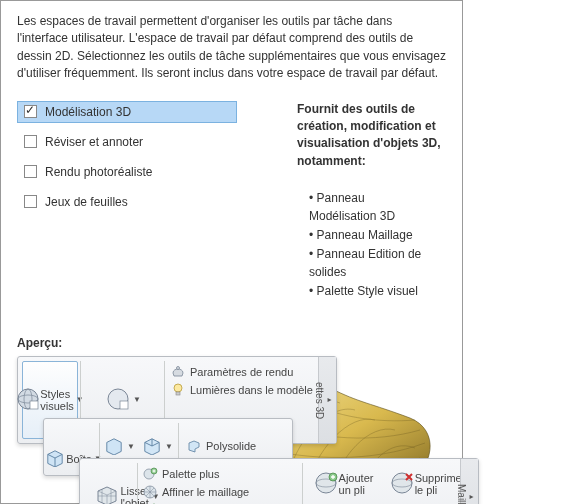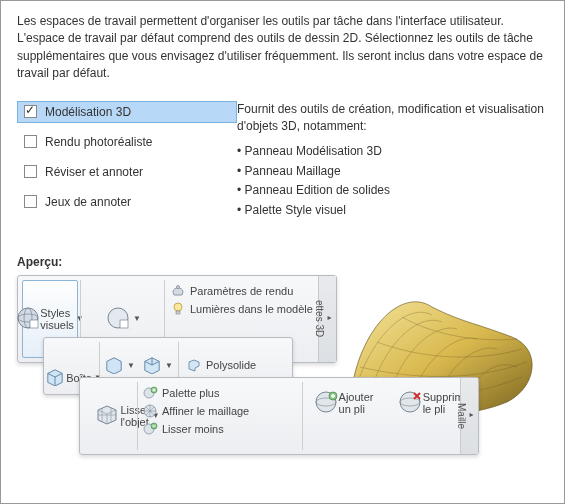--- a/index.html
+++ b/index.html
@@ -5,32 +5,33 @@
   * { box-sizing: border-box; }
   body {
     margin: 0;
     padding: 0;
     font-family: "Segoe UI", Tahoma, sans-serif;
     font-size: 12px;
     color: #333;
     background: #fff;
   }
   .container {
-    width: 565px;
+    width: 463px;
     height: 504px;
     border: 1px solid #999;
     padding: 12px 16px;
     position: relative;
   }
   .intro {
     line-height: 1.45;
     margin-bottom: 18px;
   }
   .middle {
     display: flex;
+    gap: 60px;
   }
   .options {
     width: 220px;
   }
   .option {
     display: flex;
     align-items: center;
     padding: 3px 6px;
     margin-bottom: 8px;
     border: 1px solid transparent;
@@ -55,24 +56,25 @@
     top: -3px;
     left: 0;
     font-size: 12px;
     color: #333;
   }
   .desc {
     flex: 1;
     line-height: 1.45;
   }
   .desc .lead {
-    margin-bottom: 8px;
+    margin-bottom: 20px;
+    font-weight: bold;
   }
   .desc .bullet {
-    margin: 2px 0;
+    margin: 2px 12px;
   }
   .preview-label {
     font-weight: bold;
     margin-top: 34px;
     margin-bottom: 6px;
   }
   .preview-area {
     position: relative;
     height: 190px;
   }
@@ -203,21 +205,21 @@
   .p3-left {
     position: absolute;
     left: 21px; top: 4px; width: 52px; height: 68px;
   }
   .p3-list {
     position: absolute;
     left: 60px; top: 6px; width: 150px;
   }
   .p3-right {
     position: absolute;
-    left: 230px; top: 8px; display:flex; gap:24px;
+    left: 230px; top: 8px; display:flex; gap:16px;
   }
 
   .cube {
     width: 22px; height: 18px;
   }
   .sphere-img {
     width:24px; height:24px;
   }
   .chev {
     font-size: 8px; color:#555; margin-left:2px;
@@ -241,29 +243,29 @@
   <div class="intro">Les espaces de travail permettent d'organiser les outils par tâche dans l'interface utilisateur. L'espace de travail par défaut comprend des outils de dessin 2D. Sélectionnez les outils de tâche supplémentaires que vous envisagez d'utiliser fréquemment. Ils seront inclus dans votre espace de travail par défaut.</div>
 
   <div class="middle">
     <div class="options">
       <div class="option selected">
         <span class="checkbox checked"></span>
         <span>Modélisation 3D</span>
       </div>
       <div class="option">
         <span class="checkbox"></span>
-        <span>Rendu photoréaliste</span>
+        <span>Réviser et annoter</span>
       </div>
       <div class="option">
         <span class="checkbox"></span>
-        <span>Réviser et annoter</span>
+        <span>Rendu photoréaliste</span>
       </div>
       <div class="option">
         <span class="checkbox"></span>
-        <span>Jeux de annoter</span>
+        <span>Jeux de feuilles</span>
       </div>
     </div>
 
     <div class="desc">
       <div class="lead">Fournit des outils de création, modification et visualisation d'objets 3D, notamment:</div>
       <div class="bullet">• Panneau Modélisation 3D</div>
       <div class="bullet">• Panneau Maillage</div>
       <div class="bullet">• Panneau Edition de solides</div>
       <div class="bullet">• Palette Style visuel</div>
     </div>

